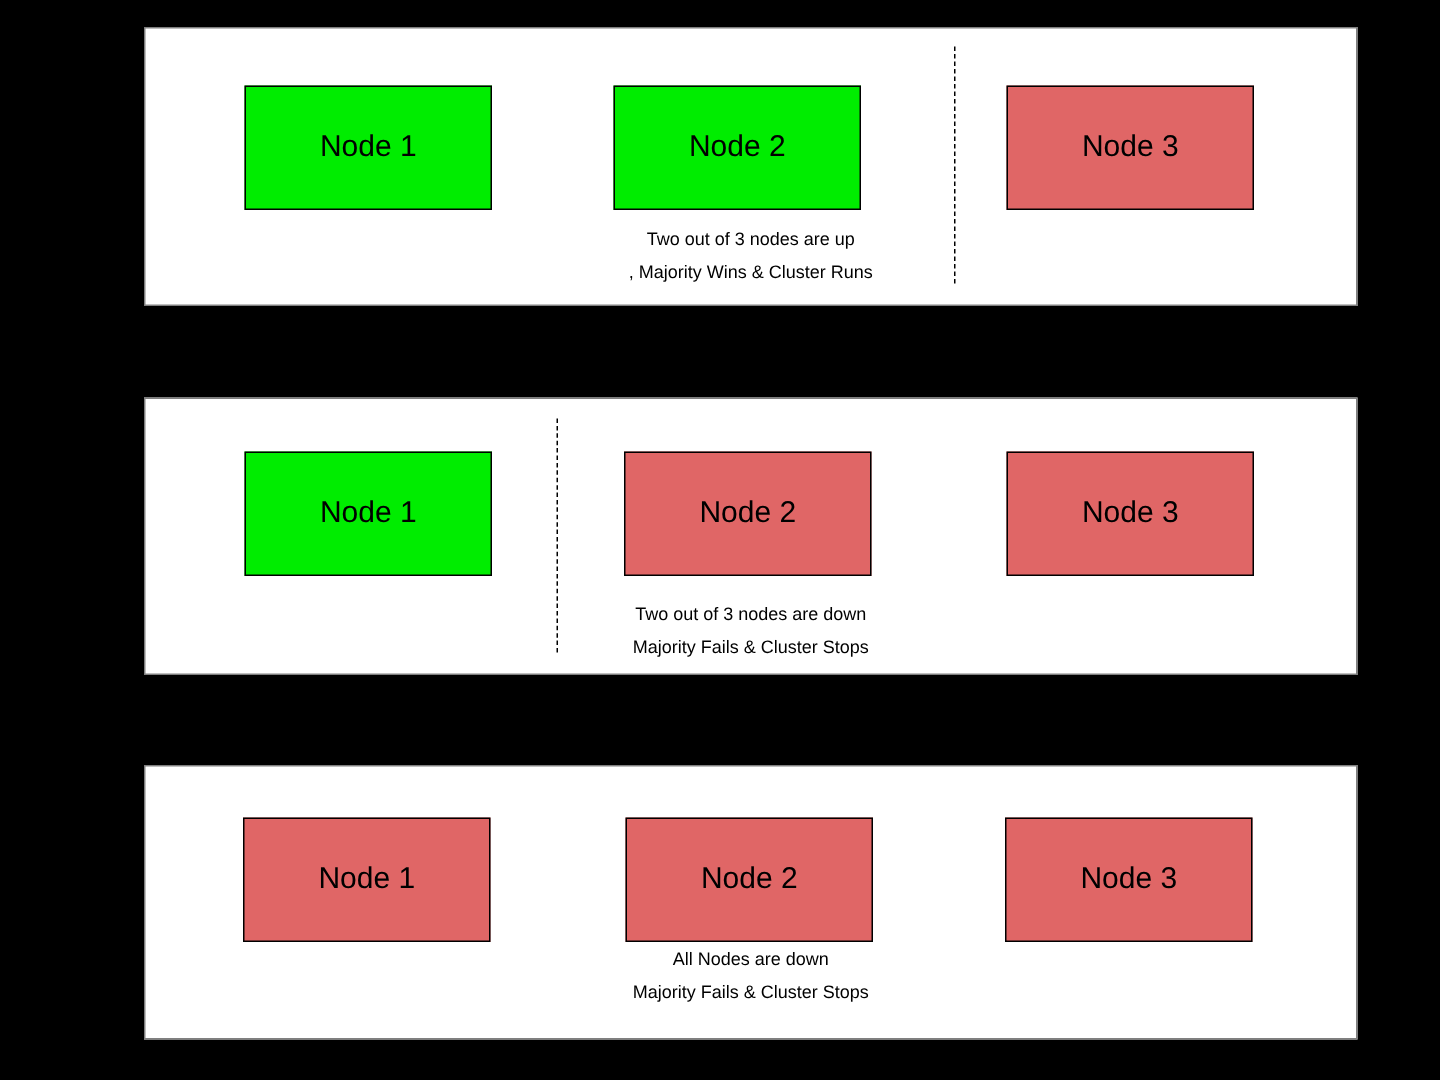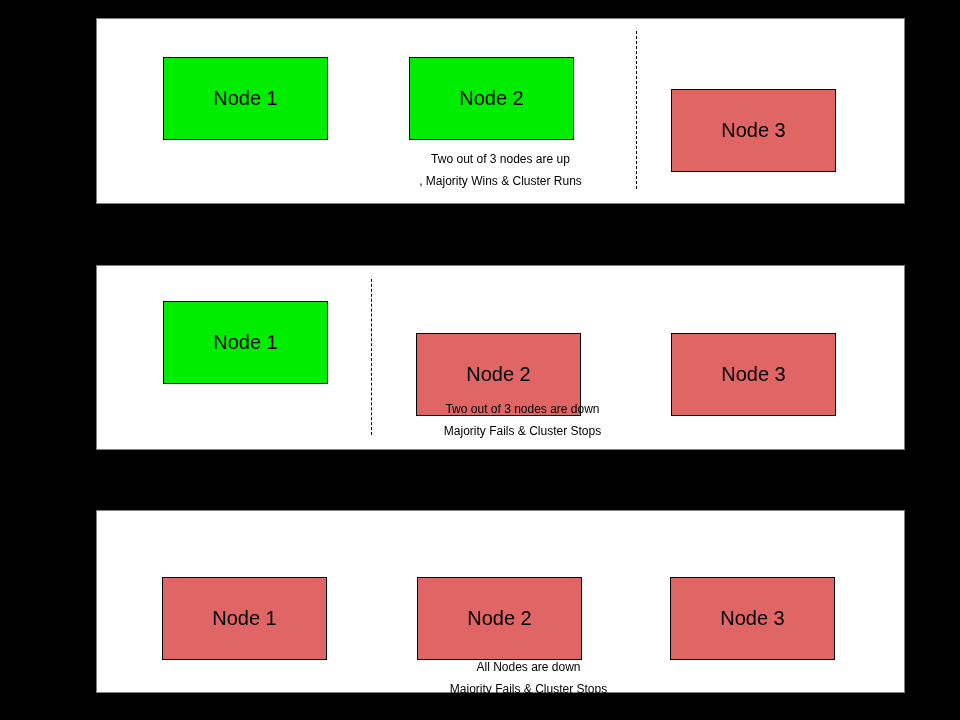--- a/index.html
+++ b/index.html
@@ -31,21 +31,21 @@
     width: 163px;
     height: 81px;
     border: 1px solid var(--node-border, #000);
     display: flex;
     align-items: center;
     justify-content: center;
     font-size: 20px;
     color: var(--text, #000);
   }
   .node[data-status="up"]   { background: var(--node-up-fill, #00ed00); }
-  .node[data-status="down"] { background: var(--node-down-fill, #e06666); margin-top: 32px; }
+  .node[data-status="down"] { background: var(--node-down-fill, #e06666); }
 
   .panel-1 .node { top: 38px; }
   .panel-2 .node { top: 35px; }
   .panel-3 .node { top: 34px; }
 
   .panel-1 .node-pos-1 { left: 66px; }
   .panel-1 .node-pos-2 { left: 312px; }
   .panel-1 .node-pos-3 { left: 574px; }
 
   .panel-2 .node-pos-1 { left: 66px; }
@@ -67,22 +67,22 @@
   .caption {
     position: absolute;
     left: 0;
     width: 100%;
     text-align: center;
     font-size: 12px;
     line-height: 22px;
     color: var(--text, #000);
   }
   .panel-1 .caption { top: 129px; }
-  .panel-2 .caption { top: 132px; padding-left: 22px; }
-  .panel-3 .caption { top: 145px; padding-left: 28px; }
+  .panel-2 .caption { top: 132px; }
+  .panel-3 .caption { top: 117px; }
 </style>
 </head>
 <body style="--background: #000000; --panel-bg: #ffffff; --panel-border: #7f7f7f; --node-up-fill: #00ed00; --node-down-fill: #e06666; --node-border: #000000; --divider: #000000; --text: #000000;">
 
 <section class="panel panel-1">
   <div class="node node-pos-1" data-status="up">
     <span>Node 1</span>
   </div>
   <div class="node node-pos-2" data-status="up">
     <span>Node 2</span>

